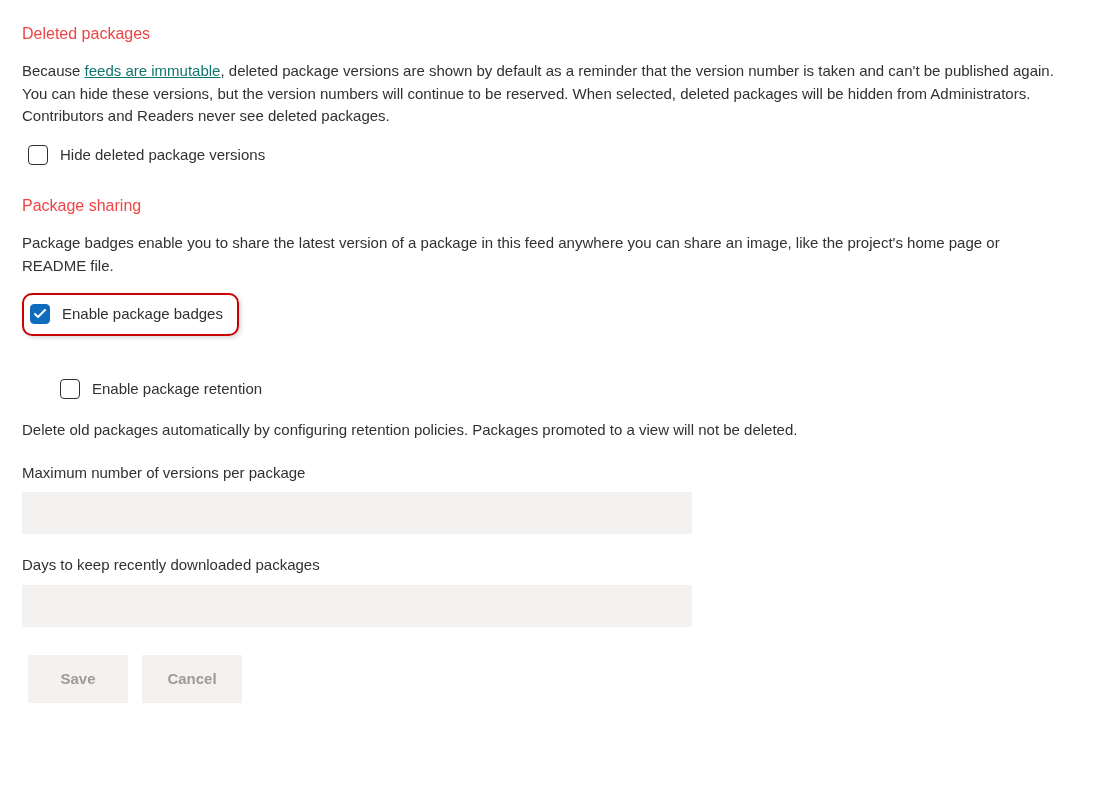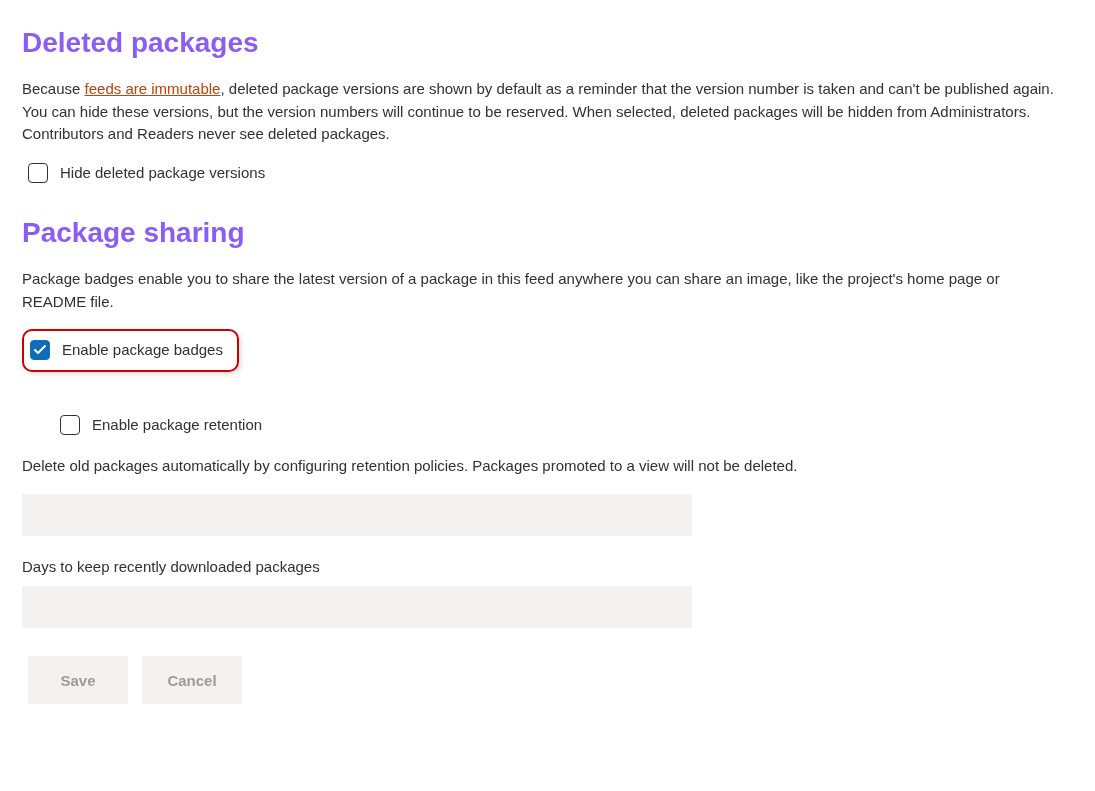--- a/index.html
+++ b/index.html
@@ -6,33 +6,33 @@
     body {
       font-family: "Segoe UI", -apple-system, BlinkMacSystemFont, sans-serif;
       color: #323130;
       background: #fff;
       padding: 22px 22px 30px 22px;
       width: 1095px;
       font-size: 15px;
       line-height: 1.5;
     }
     h2.section-heading {
-      font-size: 28px;
-      font-weight: 700;
-      color: #8b5cf6;
+      font-size: 16px;
+      font-weight: 400;
+      color: #ef4444;
       margin-bottom: 14px;
     }
     p.section-desc {
       font-size: 15px;
       color: #323130;
       margin-bottom: 16px;
       max-width: 1040px;
     }
     a.link {
-      color: #c2410c;
+      color: #0f766e;
       text-decoration: underline;
     }
     .checkbox-row {
       display: flex;
       align-items: center;
       gap: 12px;
       margin-left: 6px;
       margin-bottom: 28px;
     }
     .checkbox {
@@ -140,20 +140,21 @@
 
 <div class="section" id="sec-retention">
   <div class="checkbox-row retention-checkbox-row">
     <span class="checkbox">
       
     </span>
     <span class="checkbox-label">Enable package retention</span>
   </div>
   <p class="section-desc retention-desc">Delete old packages automatically by configuring retention policies. Packages promoted to a view will not be deleted.</p>
 
+  <div class="field-label">Maximum number of versions per package</div>
   <input type="text" class="text-input" value="" style="">
 
   <div class="field-label">Days to keep recently downloaded packages</div>
   <input type="text" class="text-input" value="" style="">
 
   <div class="button-row">
     <button class="btn">Save</button>
     <button class="btn">Cancel</button>
   </div>
 </div>

